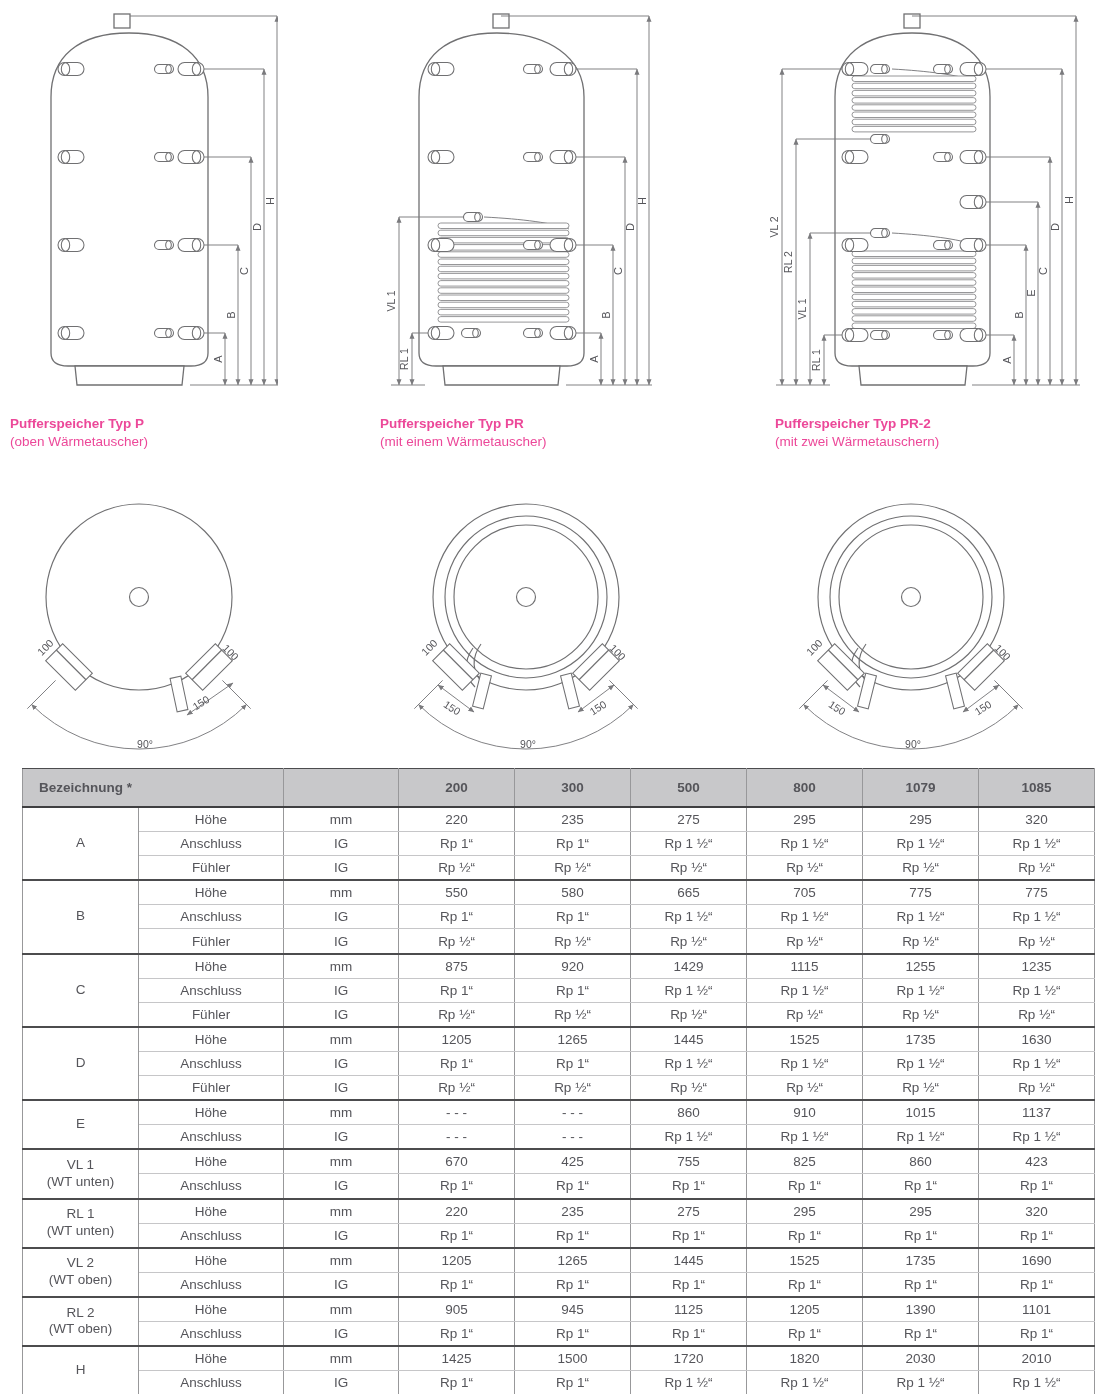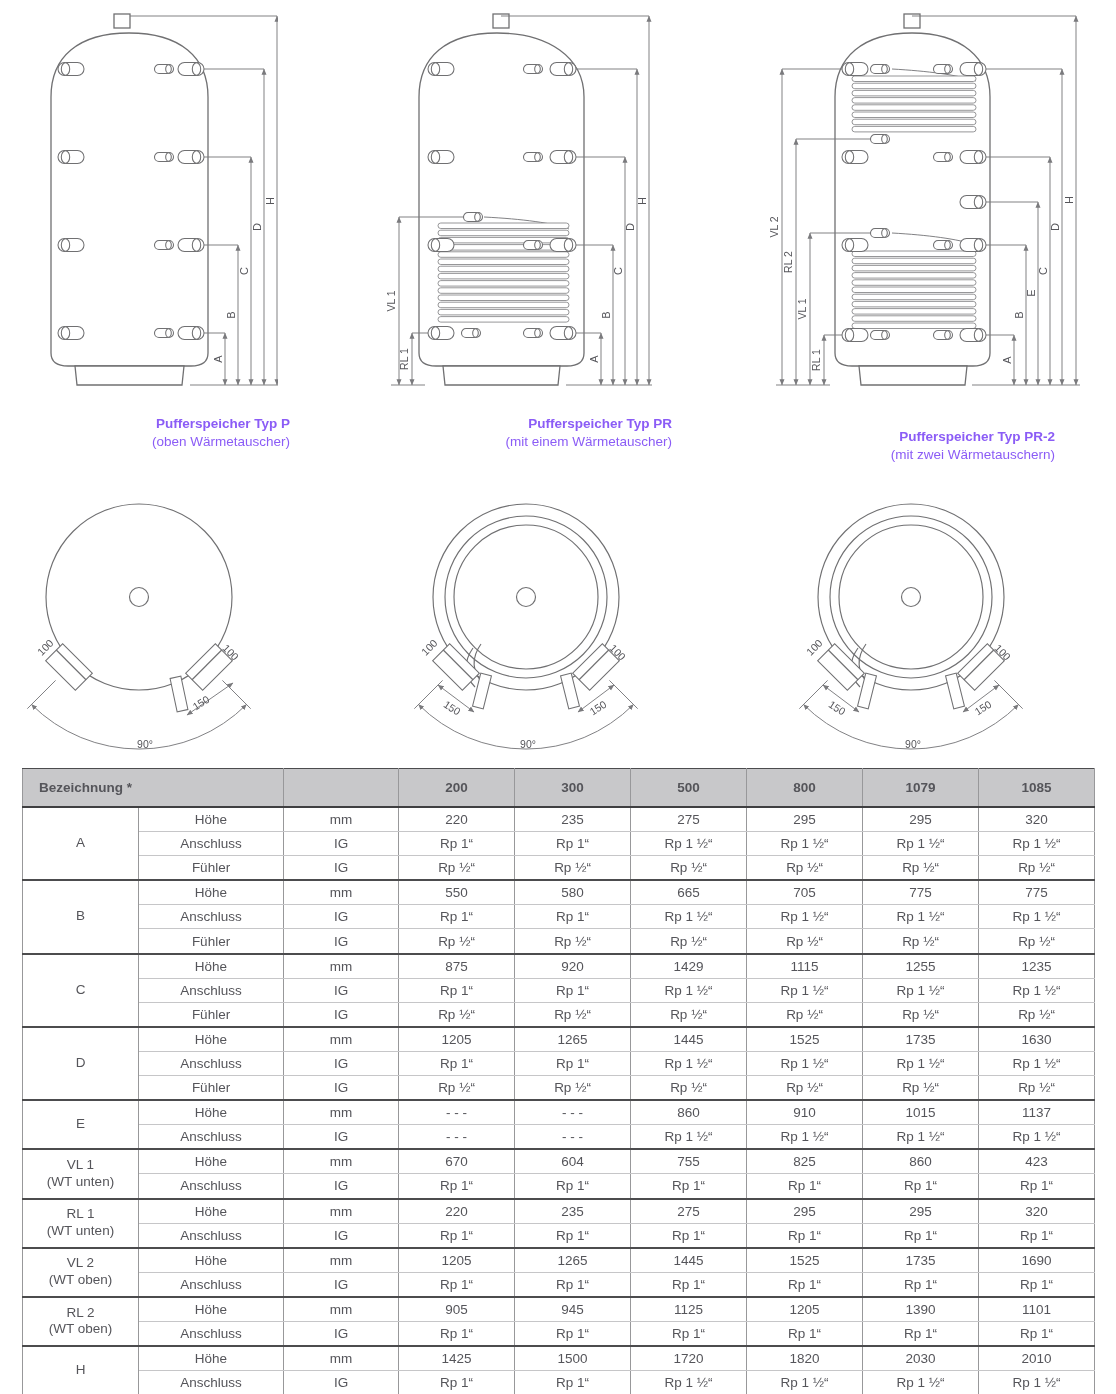--- a/index.html
+++ b/index.html
@@ -11,22 +11,22 @@
   .thin    { fill:none; stroke:#707072; stroke-width:1.15; }
   .noz     { fill:#fff; stroke:#707072; stroke-width:1.05; }
   .tube    { fill:#fff; stroke:#8a8a8c; stroke-width:0.9; }
   .tab     { fill:#fff; stroke:#707072; stroke-width:1.05; }
   .dim     { stroke:#7a7a7d; stroke-width:0.95; fill:none;
              marker-start:url(#arw); marker-end:url(#arw); }
   .ldr     { stroke:#7a7a7d; stroke-width:0.95; fill:none; }
   .lbl     { font-family:"Liberation Sans", sans-serif; font-size:11px; fill:#55555a; }
   .lbl2    { font-family:"Liberation Sans", sans-serif; font-size:10.5px; fill:#55555a; }
   
-  .caption { position:absolute; width:280px; text-align:right; font-size:13.5px;
-             line-height:1.3; color:#8b5cf6; }
+  .caption { position:absolute; width:280px; text-align:left; font-size:13.5px;
+             line-height:1.3; color:#ec4899; }
   .caption .t { font-weight:bold; }
   
   table.spec { position:absolute; left:22px; top:768px; width:1072px; border-collapse:collapse;
                table-layout:fixed; font-size:13.5px; color:#55555a; }
   table.spec th, table.spec td { border:1px solid #98989a; text-align:center; padding:0 4px;
                overflow:hidden; white-space:nowrap; }
   table.spec thead th { background:#c8c8ca; height:37px; font-weight:bold;
                border-bottom:2px solid #3f3f41; border-top:1.5px solid #4c4c4e; }
   table.spec thead th.first { text-align:left; padding-left:16px; }
   table.spec tbody td { height:23.1px; border-top:1px solid #c6c6c8; border-bottom:1px solid #c6c6c8; }
@@ -242,25 +242,25 @@
       <text class="lbl" text-anchor="middle" transform="translate(279,266) rotate(-90)">C</text>
       <text class="lbl" text-anchor="middle" transform="translate(291,222) rotate(-90)">D</text>
       <text class="lbl" text-anchor="middle" transform="translate(305,195) rotate(-90)">H</text>
     </g>
   </svg>
 
   <div class="caption" style="left:10px;top:415px">
     <div class="t">Pufferspeicher Typ P</div>
     <div>(oben Wärmetauscher)</div>
   </div>
-  <div class="caption" style="left:392px;top:415px">
+  <div class="caption" style="left:380px;top:415px">
     <div class="t">Pufferspeicher Typ PR</div>
     <div>(mit einem Wärmetauscher)</div>
   </div>
-  <div class="caption" style="left:775px;top:428px">
+  <div class="caption" style="left:775px;top:415px">
     <div class="t">Pufferspeicher Typ PR-2</div>
     <div>(mit zwei Wärmetauschern)</div>
   </div>
 
   <svg class="draw" style="left:5px;top:482px" width="270" height="285" viewBox="0 0 270 285">
     <circle class="thin" cx="134" cy="115" r="93"></circle>
     <circle class="thin" cx="134" cy="115" r="9.5"></circle>
     <g class="tab" transform="translate(64,185) rotate(45)">
       <rect x="-21" y="-12" width="42" height="24"></rect>
         <line x1="-21" y1="-3" x2="21" y2="-3" class="thin"></line>
@@ -529,21 +529,21 @@
           <td>Rp 1 ½“</td>
         </tr>
         <tr class="gfirst">
           <td rowspan="2" class="glabel">
             <div>VL 1</div>
             <div>(WT unten)</div>
           </td>
           <td>Höhe</td>
           <td>mm</td>
           <td>670</td>
-          <td>604</td>
+          <td>425</td>
           <td>755</td>
           <td>825</td>
           <td>860</td>
           <td>423</td>
         </tr>
         <tr>
           <td>Anschluss</td>
           <td>IG</td>
           <td>Rp 1“</td>
           <td>Rp 1“</td>

